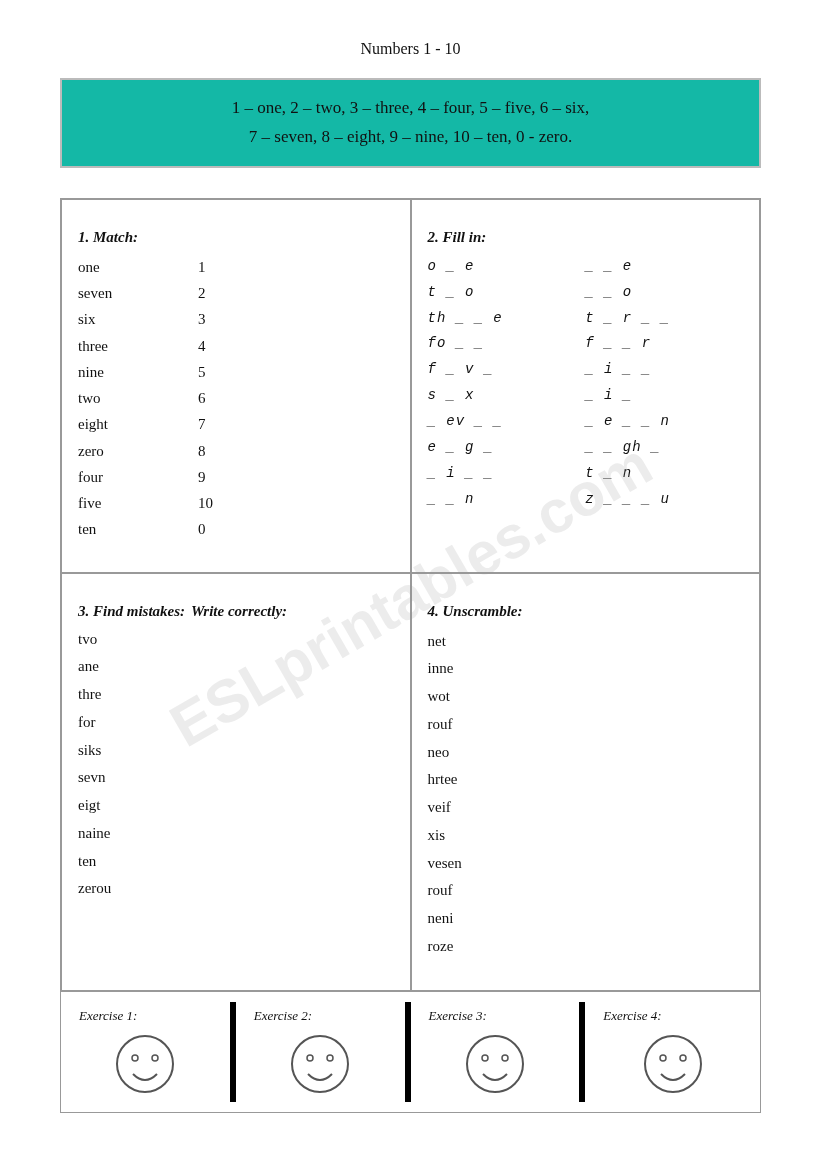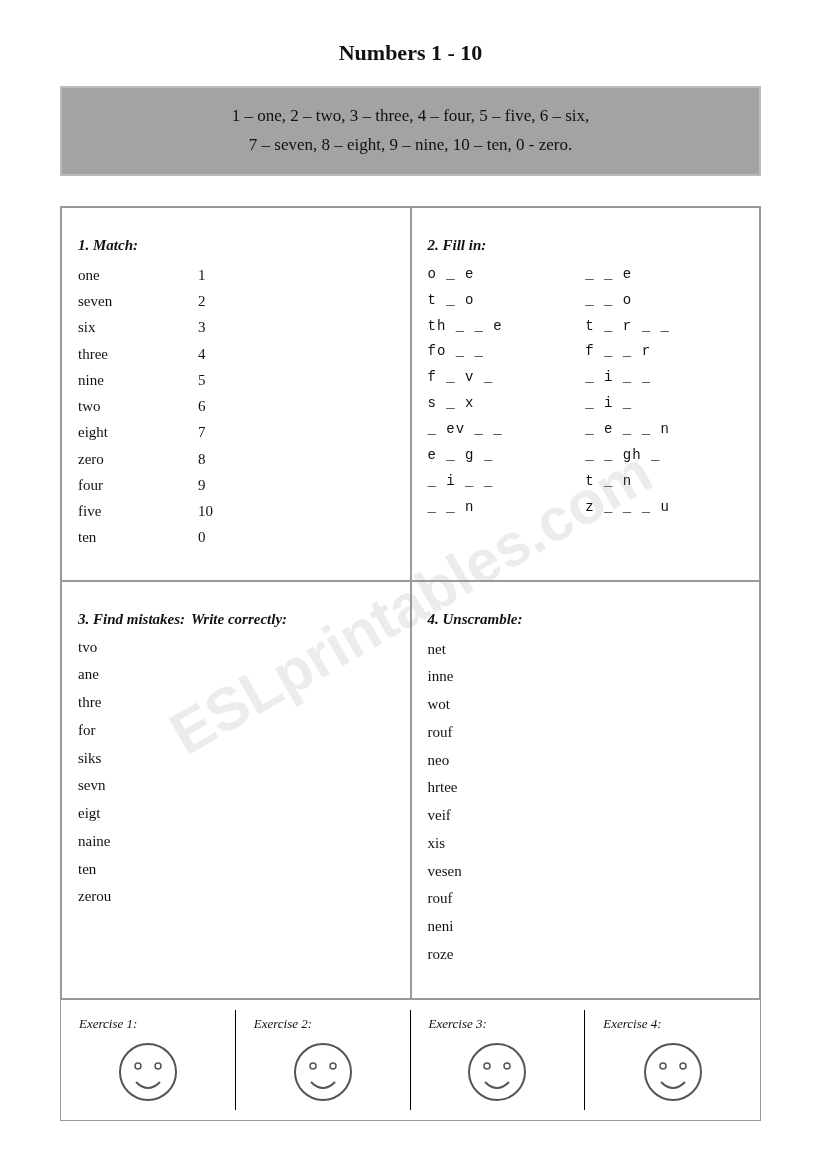--- a/index.html
+++ b/index.html
@@ -6,27 +6,27 @@
     body {
       background: #fff;
       font-family: 'Times New Roman', Times, serif;
       width: 821px;
       min-height: 1169px;
       padding: 40px 60px;
       color: #111;
     }
     .page-title {
       text-align: center;
-      font-size: 22px;
-      font-weight: bold;
+      font-size: 16px;
+      font-weight: normal;
       margin-bottom: 20px;
     }
     .intro-box {
       border: 2px solid #bbb;
-      background: #a3a3a3;
+      background: #14b8a6;
       padding: 14px 20px;
       text-align: center;
       font-size: 17px;
       margin-bottom: 30px;
       line-height: 1.7;
     }
     .exercises-grid {
       display: grid;
       grid-template-columns: 1fr 1fr;
       border: 1.5px solid #999;
@@ -49,20 +49,21 @@
       font-size: 15px;
       line-height: 1.75;
     }
     .fill-section {
       font-size: 15px;
     }
     .fill-row {
       display: grid;
       grid-template-columns: 130px 130px;
       line-height: 1.85;
+      font-style: italic;
     }
     .fill-item {
       font-family: 'Courier New', Courier, monospace;
       font-size: 14px;
       letter-spacing: 1px;
     }
     .mistakes-section {
       font-size: 15px;
       line-height: 1.85;
     }
@@ -95,21 +96,21 @@
       display: grid;
       grid-template-columns: 1fr 1fr 1fr 1fr;
       border: 1.5px solid #999;
       border-top: none;
       padding: 10px 0;
     }
     .rating-cell {
       display: flex;
       flex-direction: column;
       align-items: center;
-      border-right: 1px solid #000000;
+      border-right: 6px solid #000000;
       padding: 6px 8px;
     }
     .rating-cell:last-child { border-right: none; }
     .rating-label {
       font-size: 13px;
       margin-bottom: 8px;
       font-style: italic;
       align-self: flex-start;
       padding-left: 10px;
       width: 100%;

